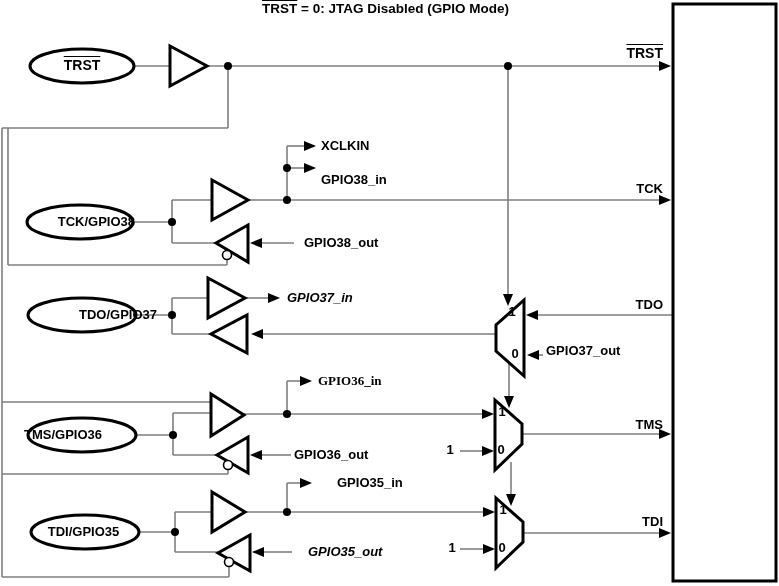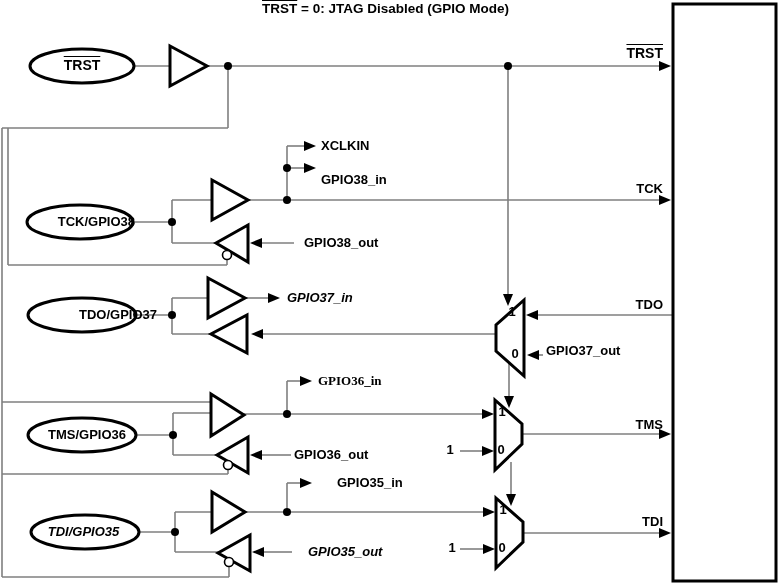--- a/index.html
+++ b/index.html
@@ -158,22 +158,22 @@
     </g>
   </svg>
 
   <div class="lbl hdr" style="left:240px; top:1px;">
     <span class="ov">TRST</span><span> = 0: JTAG Disabled (GPIO Mode)</span>
   </div>
 
   <div class="lbl pin-lbl ov" style="left:27px; top:58px; width:110px; font-size:14px;">TRST</div>
   <div class="lbl pin-lbl" style="left:25px; top:215px; width:110px;text-align:right;">TCK/GPIO38</div>
   <div class="lbl pin-lbl" style="left:27px; top:308px; width:110px;margin-left:36px;">TDO/GPIO37</div>
-  <div class="lbl pin-lbl" style="left:38px; top:428px; width:98px;">TMS/GPIO36</div>
-  <div class="lbl pin-lbl" style="left:30px; top:525px; width:107px;font-style:italic;">TDI/GPIO35</div>
+  <div class="lbl pin-lbl" style="left:14px; top:428px; width:98px;">TMS/GPIO36</div>
+  <div class="lbl pin-lbl" style="left:30px; top:525px; width:107px;">TDI/GPIO35</div>
 
 
   <div class="lbl sig-lbl ov" style="left:583px; top:46px; font-size:14px;">TRST</div>
   <div class="lbl sig-lbl" style="left:583px; top:182px;">TCK</div>
   <div class="lbl sig-lbl" style="left:583px; top:298px;">TDO</div>
   <div class="lbl sig-lbl" style="left:583px; top:418px;text-align:right;">TMS</div>
   <div class="lbl sig-lbl" style="left:583px; top:515px;">TDI</div>
 
   <div class="lbl" style="left:321px; top:139px;">XCLKIN</div>
   <div class="lbl" style="left:321px; top:161px;margin-top:12px;">GPIO38_in</div>

